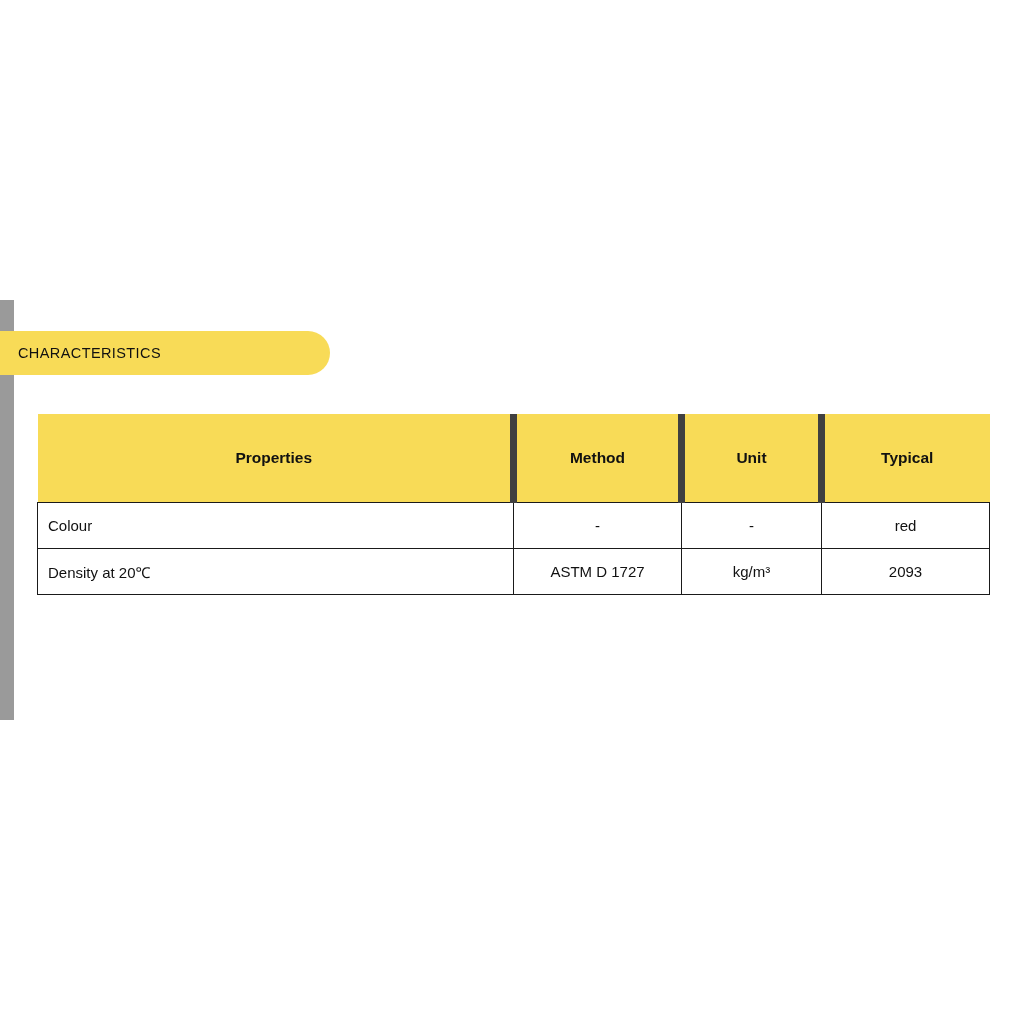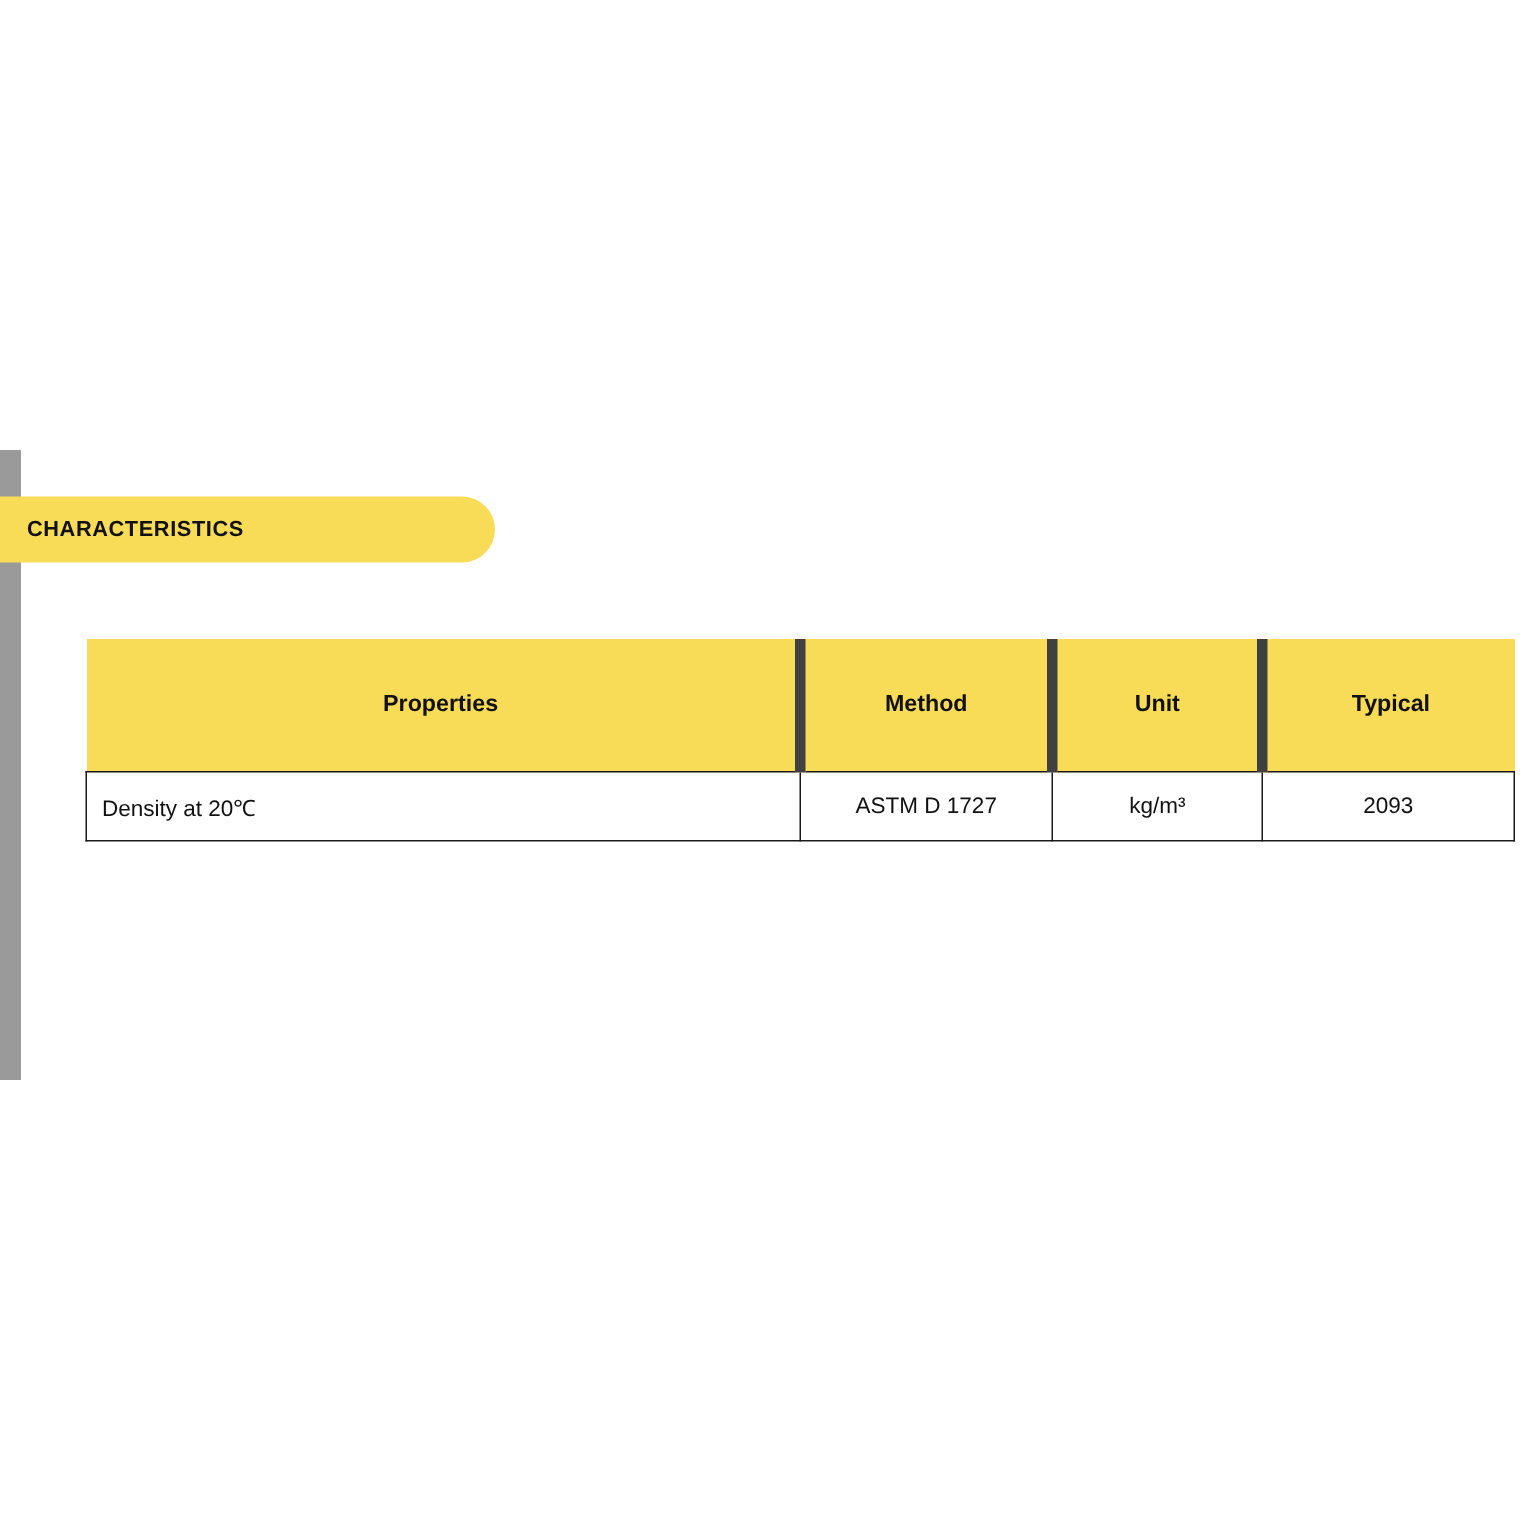--- a/index.html
+++ b/index.html
@@ -33,33 +33,32 @@
     width: 330px;
     height: 44px;
     background: #f8db57;
     border-radius: 0 22px 22px 0;
     display: flex;
     align-items: center;
   }
   .section-tab-label {
     padding-left: 18px;
     font-size: 14.5px;
-    font-weight: bold;
+    font-weight: normal;
     letter-spacing: 0.4px;
     color: #111111;
     white-space: nowrap;
   }
 
   
   .table-wrap {
     position: absolute;
     left: 37px;
-    top: 426px;
+    top: 414px;
     width: 952px;
-    margin-left: 20px;
   }
   table.spec {
     border-collapse: collapse;
     width: 100%;
     table-layout: fixed;
   }
   table.spec col.c-prop   { width: 476px; }
   table.spec col.c-method { width: 168px; }
   table.spec col.c-unit   { width: 140px; }
   table.spec col.c-typ    { width: 168px; }
@@ -117,20 +116,26 @@
     <thead>
       <tr>
         <th>Properties</th>
         <th>Method</th>
         <th>Unit</th>
         <th>Typical</th>
       </tr>
     </thead>
     <tbody>
       <tr>
+        <td class="prop">Colour</td>
+        <td class="ctr">-</td>
+        <td class="ctr">-</td>
+        <td class="ctr">red</td>
+      </tr>
+      <tr>
         <td class="prop">Density at 20℃</td>
         <td class="ctr">ASTM D 1727</td>
         <td class="ctr">kg/m³</td>
         <td class="ctr">2093</td>
       </tr>
     </tbody>
   </table>
 </div>
 
 </body></html>

